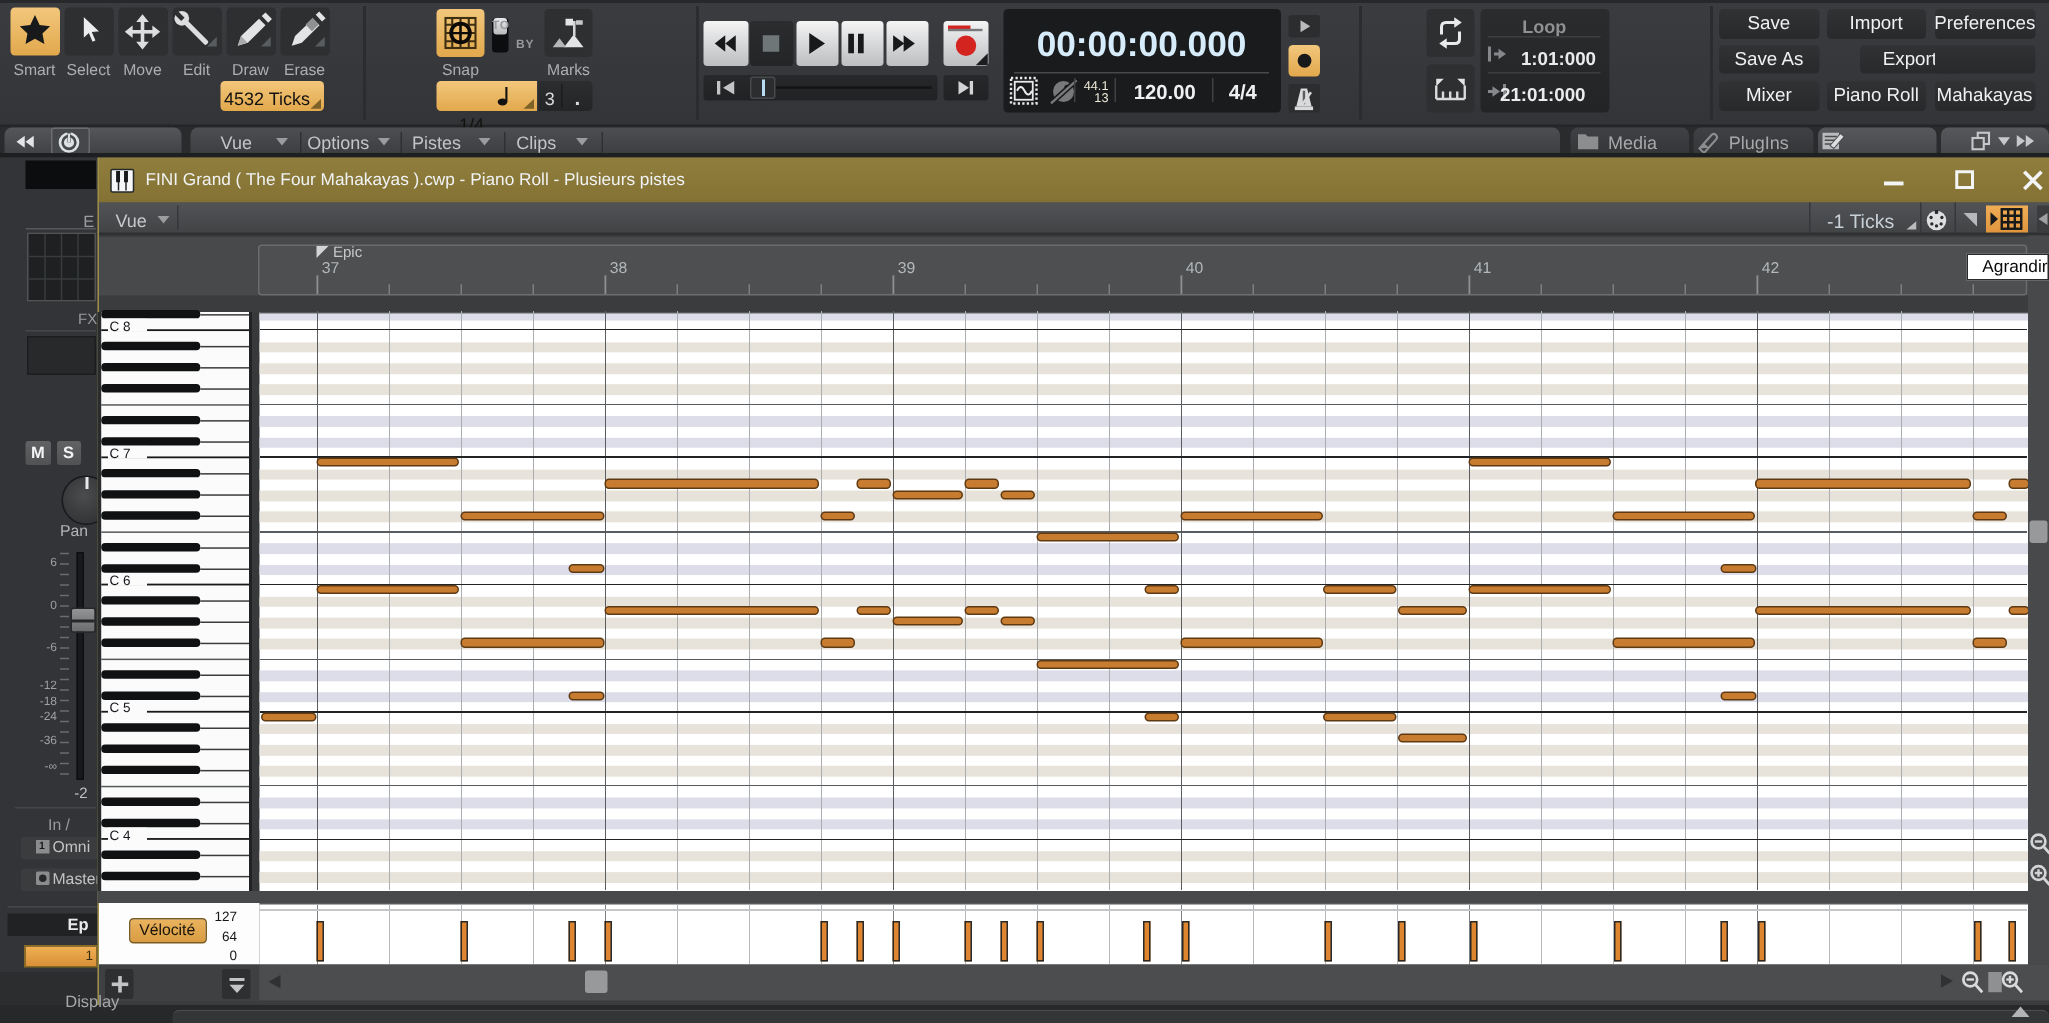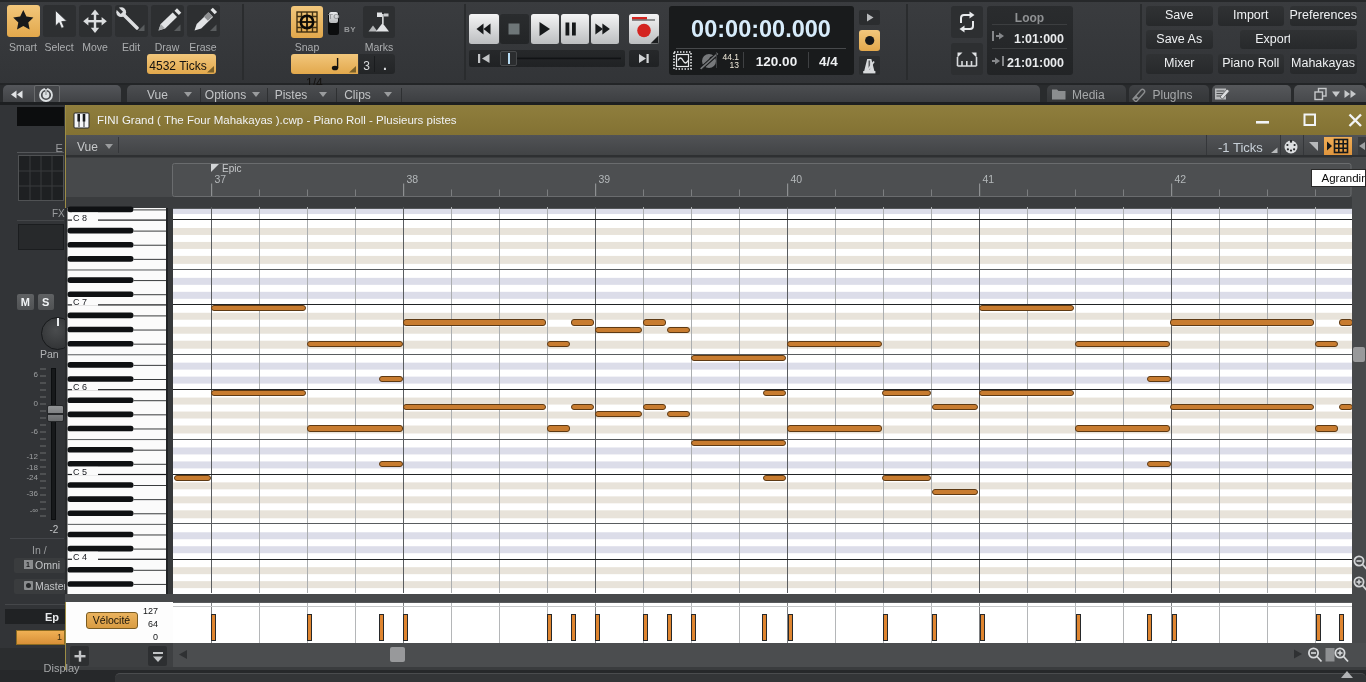--- a/index.html
+++ b/index.html
@@ -207,21 +207,21 @@
       <path d="M5 6 l6 0" stroke="#85878a" stroke-width="2"></path>
       <path d="M8 2.5 l5 3.5 -5 3.5z"></path>
     </g>
 <g fill="#85878a">
       <rect x="11" y="26" width="2" height="10"></rect>
       <path d="M1 31 l6 0" stroke="#85878a" stroke-width="2"></path>
       <path d="M4 27.5 l5 3.5 -5 3.5z"></path>
     </g>
 </svg>
 <div class="a" style="left:1007px;top:32.5px;font-size:12.5px;color:#e9ebed;font-weight:bold;white-space:nowrap;line-height:1;width:57px;text-align:right">1:01:000</div>
-<div class="a" style="left:1000px;top:56.5px;font-size:12.5px;color:#e9ebed;font-weight:bold;white-space:nowrap;line-height:1;width:64px;text-align:right">21:01:000</div>
+<div class="a" style="left:1000px;top:56.5px;font-size:12.5px;color:#e9ebed;font-weight:bold;white-space:nowrap;line-height:1;width:64px;text-align:left">21:01:000</div>
 <div class="rbtn" style="left:1146px;top:6px;width:66.5px;height:19.5px;line-height:19.5px">Save</div>
 <div class="rbtn" style="left:1217.5px;top:6px;width:66.5px;height:19.5px;line-height:19.5px">Import</div>
 <div class="rbtn" style="left:1289.5px;top:6px;width:67px;height:19.5px;line-height:19.5px">Preferences</div>
 <div class="rbtn" style="left:1146px;top:29.5px;width:66.5px;height:19.5px;line-height:19.5px">Save As</div>
 <div class="rbtn" style="left:1240px;top:29.5px;width:66.5px;height:19.5px;line-height:19.5px">Export</div>
 <div class="rbtn" style="left:1289.5px;top:29.5px;width:67px;height:19.5px;line-height:19.5px"></div>
 <div class="rbtn" style="left:1146px;top:54px;width:66.5px;height:19.5px;line-height:19.5px">Mixer</div>
 <div class="rbtn" style="left:1217.5px;top:54px;width:66.5px;height:19.5px;line-height:19.5px">Piano Roll</div>
 <div class="rbtn" style="left:1289.5px;top:54px;width:67px;height:19.5px;line-height:19.5px">Mahakayas</div>
 <div class="a" style="left:0;top:84.5px;width:1366px;height:20px;background:#292b2d"></div>

